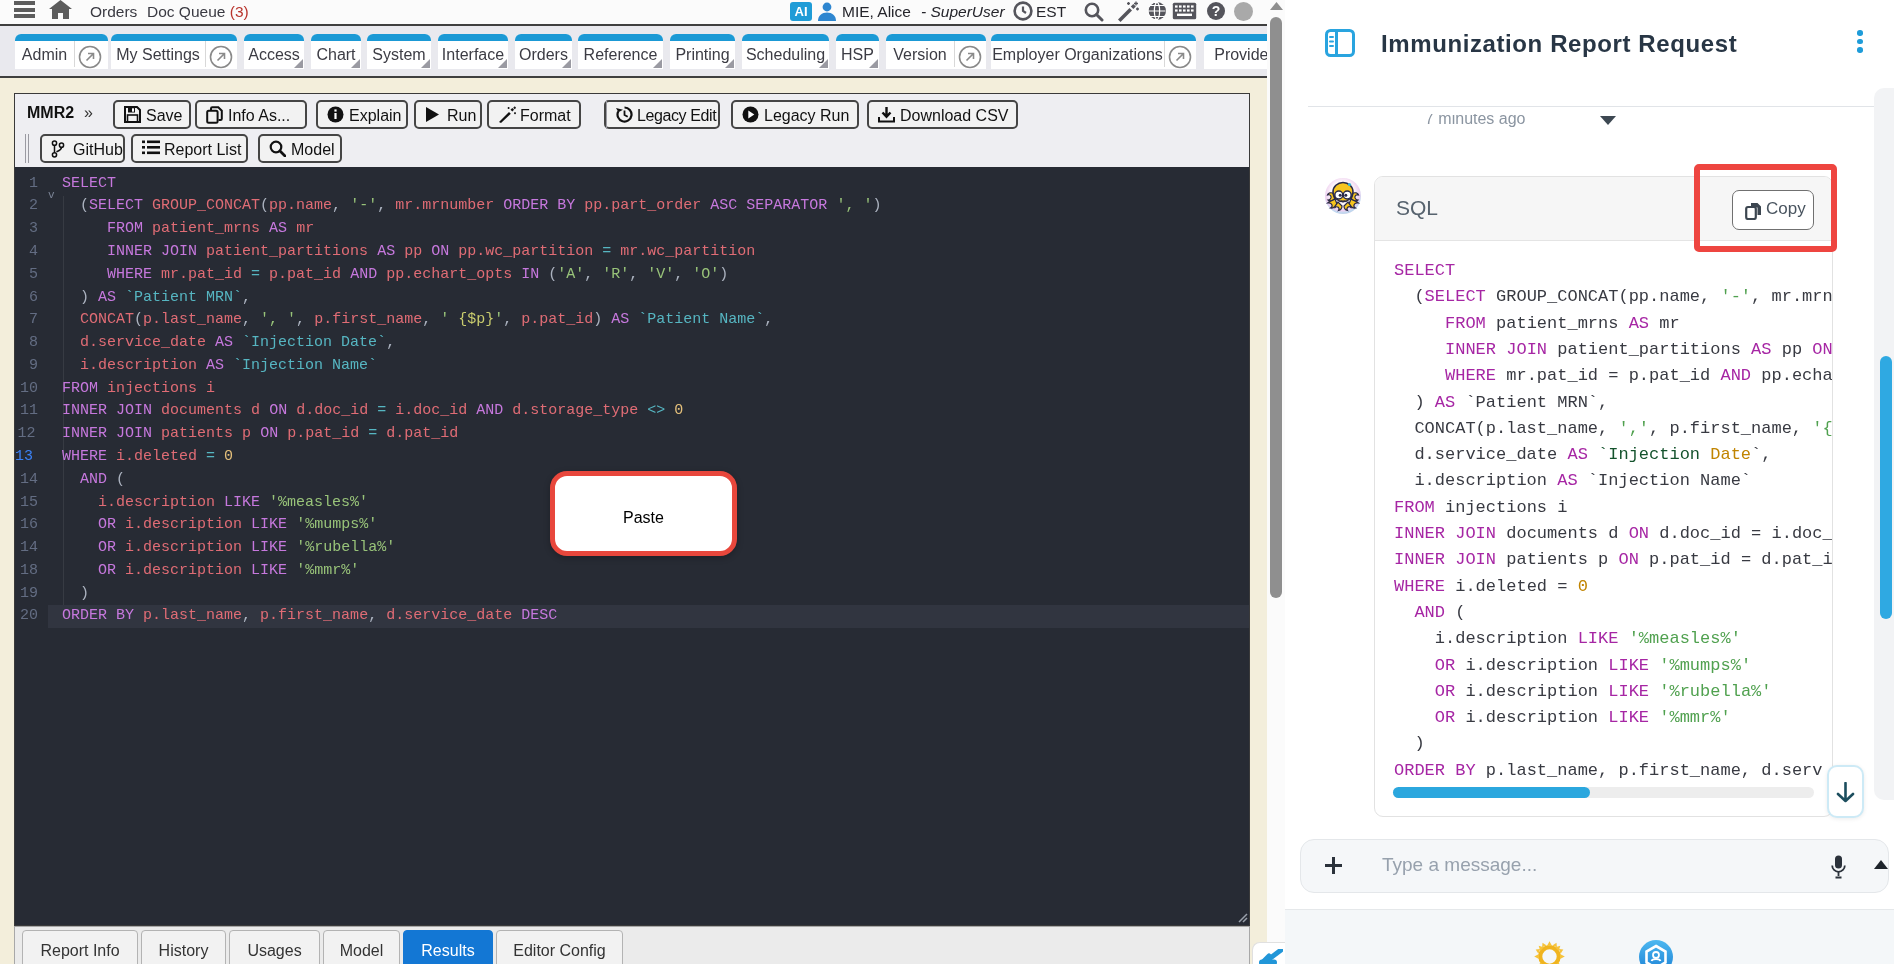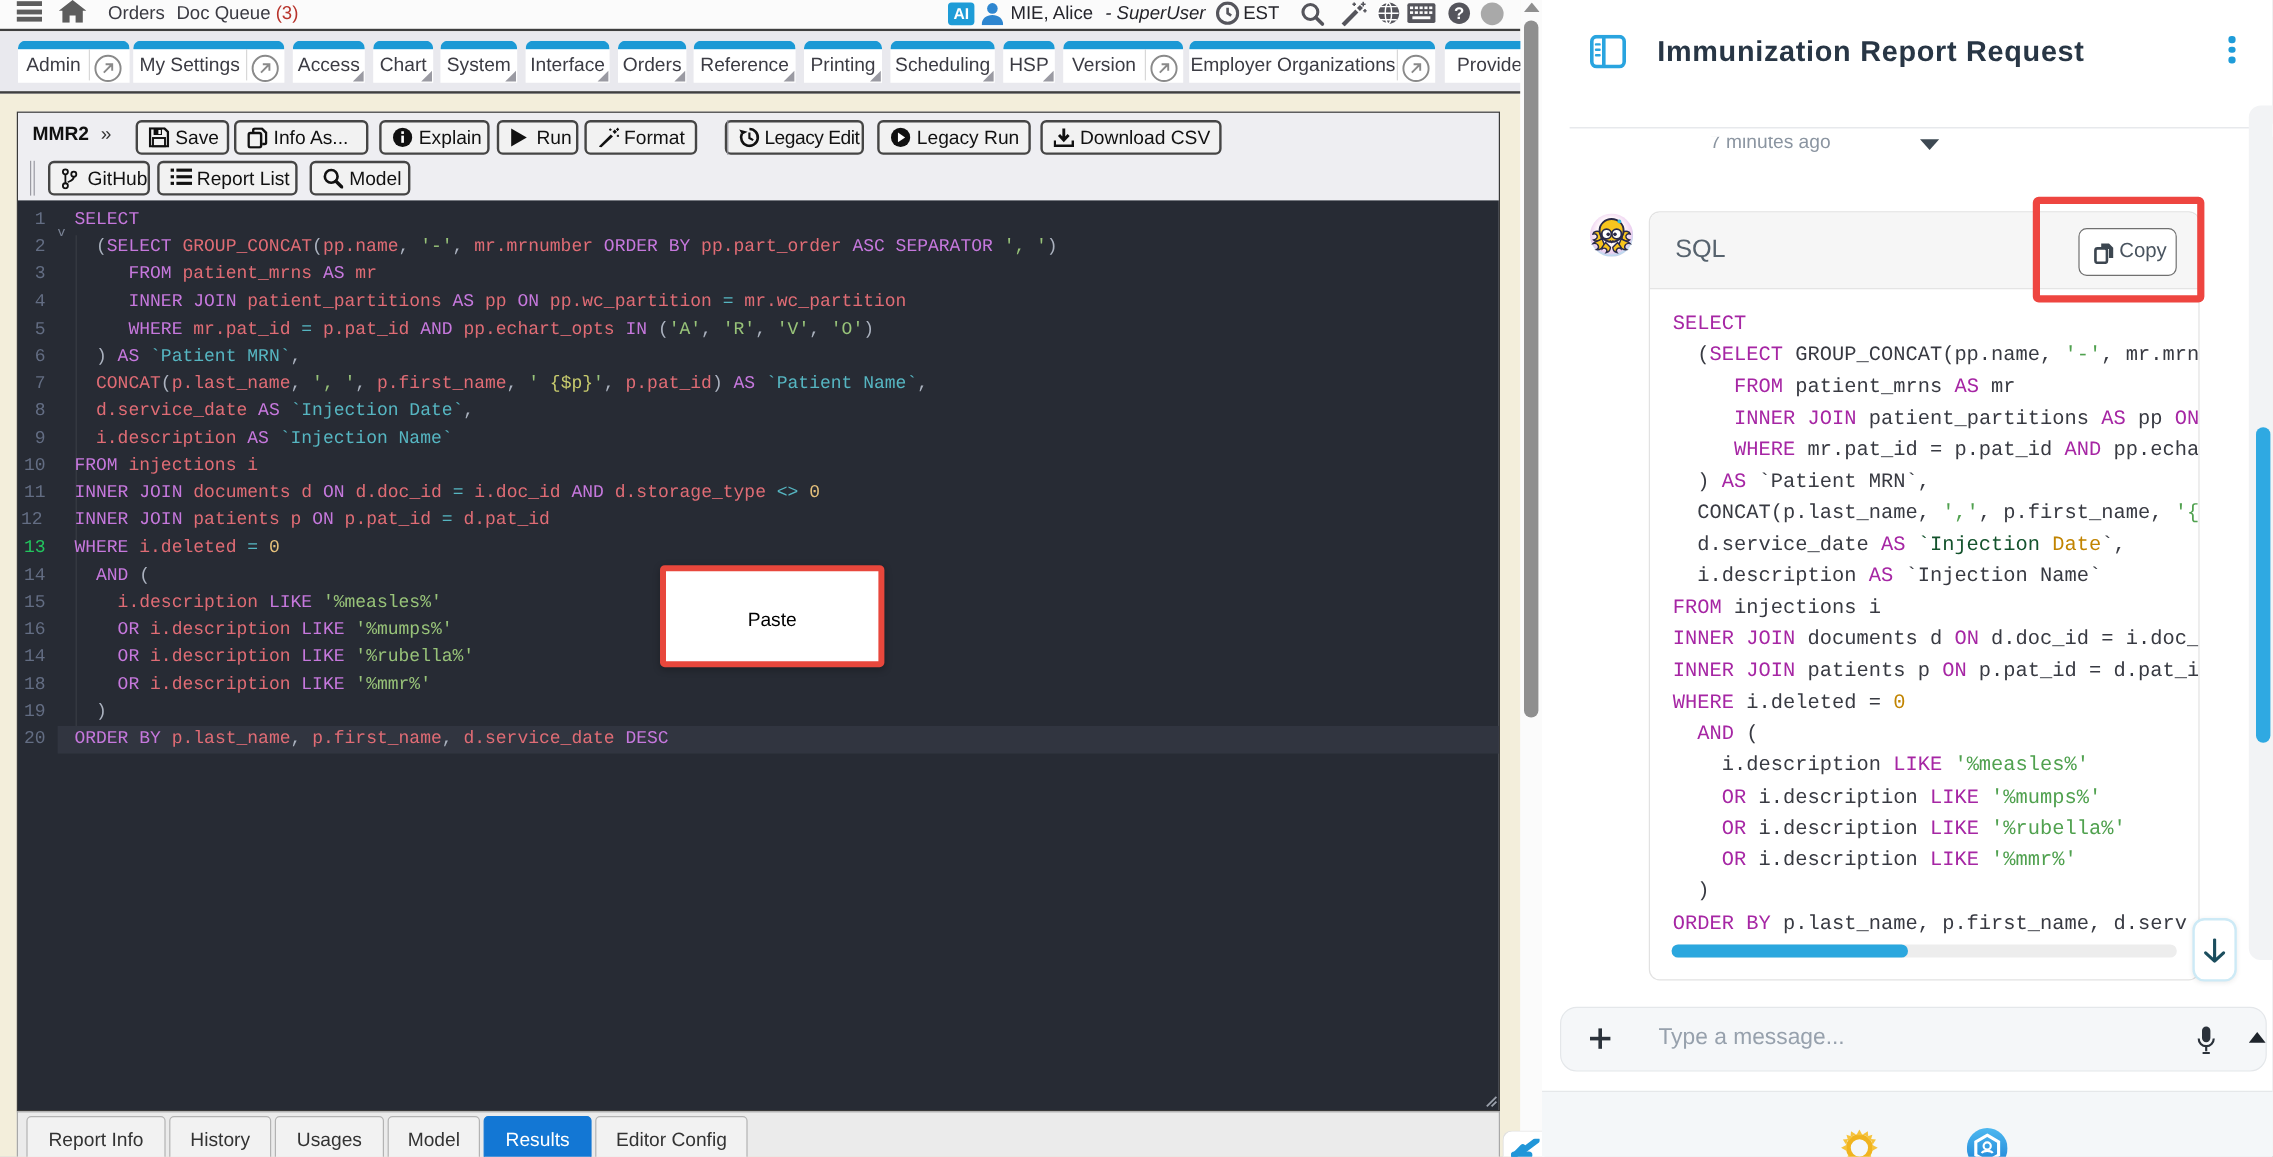--- a/index.html
+++ b/index.html
@@ -302,42 +302,42 @@
       <div style="position:absolute;left:0;width:29px;top:165.1px;text-align:right;color:#636d83;padding-right:6px;box-sizing:border-box">8</div>
       <div style="position:absolute;left:47px;top:187.8px;white-space:pre"><span style="color:#abb2bf">&nbsp;&nbsp;</span><span style="color:#e06c75">i.description</span><span style="color:#abb2bf">&nbsp;</span><span style="color:#c678dd">AS</span><span style="color:#abb2bf">&nbsp;</span><span style="color:#56b6c2">`Injection&nbsp;Name`</span></div>
       <div style="position:absolute;left:0;width:29px;top:187.8px;text-align:right;color:#636d83;padding-right:6px;box-sizing:border-box">9</div>
       <div style="position:absolute;left:47px;top:210.6px;white-space:pre"><span style="color:#c678dd">FROM</span><span style="color:#abb2bf">&nbsp;</span><span style="color:#e06c75">injections</span><span style="color:#abb2bf">&nbsp;</span><span style="color:#e06c75">i</span></div>
       <div style="position:absolute;left:0;width:29px;top:210.6px;text-align:right;color:#636d83;padding-right:6px;box-sizing:border-box">10</div>
       <div style="position:absolute;left:47px;top:233.4px;white-space:pre"><span style="color:#c678dd">INNER</span><span style="color:#abb2bf">&nbsp;</span><span style="color:#c678dd">JOIN</span><span style="color:#abb2bf">&nbsp;</span><span style="color:#e06c75">documents</span><span style="color:#abb2bf">&nbsp;</span><span style="color:#e06c75">d</span><span style="color:#abb2bf">&nbsp;</span><span style="color:#c678dd">ON</span><span style="color:#abb2bf">&nbsp;</span><span style="color:#e06c75">d.doc_id</span><span style="color:#abb2bf">&nbsp;</span><span style="color:#56b6c2">=</span><span style="color:#abb2bf">&nbsp;</span><span style="color:#e06c75">i.doc_id</span><span style="color:#abb2bf">&nbsp;</span><span style="color:#c678dd">AND</span><span style="color:#abb2bf">&nbsp;</span><span style="color:#e06c75">d.storage_type</span><span style="color:#abb2bf">&nbsp;</span><span style="color:#56b6c2">&lt;&gt;</span><span style="color:#abb2bf">&nbsp;</span><span style="color:#e5c07b">0</span></div>
       <div style="position:absolute;left:0;width:29px;top:233.4px;text-align:right;color:#636d83;padding-right:6px;box-sizing:border-box">11</div>
       <div style="position:absolute;left:47px;top:256.2px;white-space:pre"><span style="color:#c678dd">INNER</span><span style="color:#abb2bf">&nbsp;</span><span style="color:#c678dd">JOIN</span><span style="color:#abb2bf">&nbsp;</span><span style="color:#e06c75">patients</span><span style="color:#abb2bf">&nbsp;</span><span style="color:#e06c75">p</span><span style="color:#abb2bf">&nbsp;</span><span style="color:#c678dd">ON</span><span style="color:#abb2bf">&nbsp;</span><span style="color:#e06c75">p.pat_id</span><span style="color:#abb2bf">&nbsp;</span><span style="color:#56b6c2">=</span><span style="color:#abb2bf">&nbsp;</span><span style="color:#e06c75">d.pat_id</span></div>
       <div style="position:absolute;left:0;width:29px;top:256.2px;text-align:center;color:#636d83;padding-right:6px;box-sizing:border-box">12</div>
       <div style="position:absolute;left:47px;top:279.0px;white-space:pre"><span style="color:#c678dd">WHERE</span><span style="color:#abb2bf">&nbsp;</span><span style="color:#e06c75">i.deleted</span><span style="color:#abb2bf">&nbsp;</span><span style="color:#56b6c2">=</span><span style="color:#abb2bf">&nbsp;</span><span style="color:#e5c07b">0</span></div>
-      <div style="position:absolute;left:0;width:29px;top:279.0px;text-align:right;color:#22c55e;padding-right:6px;box-sizing:border-box">13</div>
+      <div style="position:absolute;left:0;width:29px;top:279.0px;text-align:left;color:#3b82f6;padding-right:6px;box-sizing:border-box">13</div>
       <div style="position:absolute;left:47px;top:301.7px;white-space:pre"><span style="color:#abb2bf">&nbsp;&nbsp;</span><span style="color:#c678dd">AND</span><span style="color:#abb2bf">&nbsp;(</span></div>
       <div style="position:absolute;left:0;width:29px;top:301.7px;text-align:right;color:#636d83;padding-right:6px;box-sizing:border-box">14</div>
       <div style="position:absolute;left:47px;top:324.5px;white-space:pre"><span style="color:#abb2bf">&nbsp;&nbsp;&nbsp;&nbsp;</span><span style="color:#e06c75">i.description</span><span style="color:#abb2bf">&nbsp;</span><span style="color:#c678dd">LIKE</span><span style="color:#abb2bf">&nbsp;</span><span style="color:#98c379">'%measles%'</span></div>
       <div style="position:absolute;left:0;width:29px;top:324.5px;text-align:right;color:#636d83;padding-right:6px;box-sizing:border-box">15</div>
       <div style="position:absolute;left:47px;top:347.3px;white-space:pre"><span style="color:#abb2bf">&nbsp;&nbsp;&nbsp;&nbsp;</span><span style="color:#c678dd">OR</span><span style="color:#abb2bf">&nbsp;</span><span style="color:#e06c75">i.description</span><span style="color:#abb2bf">&nbsp;</span><span style="color:#c678dd">LIKE</span><span style="color:#abb2bf">&nbsp;</span><span style="color:#98c379">'%mumps%'</span></div>
       <div style="position:absolute;left:0;width:29px;top:347.3px;text-align:right;color:#636d83;padding-right:6px;box-sizing:border-box">16</div>
       <div style="position:absolute;left:47px;top:370.1px;white-space:pre"><span style="color:#abb2bf">&nbsp;&nbsp;&nbsp;&nbsp;</span><span style="color:#c678dd">OR</span><span style="color:#abb2bf">&nbsp;</span><span style="color:#e06c75">i.description</span><span style="color:#abb2bf">&nbsp;</span><span style="color:#c678dd">LIKE</span><span style="color:#abb2bf">&nbsp;</span><span style="color:#98c379">'%rubella%'</span></div>
       <div style="position:absolute;left:0;width:29px;top:370.1px;text-align:right;color:#636d83;padding-right:6px;box-sizing:border-box">14</div>
       <div style="position:absolute;left:47px;top:392.9px;white-space:pre"><span style="color:#abb2bf">&nbsp;&nbsp;&nbsp;&nbsp;</span><span style="color:#c678dd">OR</span><span style="color:#abb2bf">&nbsp;</span><span style="color:#e06c75">i.description</span><span style="color:#abb2bf">&nbsp;</span><span style="color:#c678dd">LIKE</span><span style="color:#abb2bf">&nbsp;</span><span style="color:#98c379">'%mmr%'</span></div>
       <div style="position:absolute;left:0;width:29px;top:392.9px;text-align:right;color:#636d83;padding-right:6px;box-sizing:border-box">18</div>
       <div style="position:absolute;left:47px;top:415.6px;white-space:pre"><span style="color:#abb2bf">&nbsp;&nbsp;)</span></div>
       <div style="position:absolute;left:0;width:29px;top:415.6px;text-align:right;color:#636d83;padding-right:6px;box-sizing:border-box">19</div>
       <div style="position:absolute;left:47px;top:438.4px;white-space:pre"><span style="color:#c678dd">ORDER</span><span style="color:#abb2bf">&nbsp;</span><span style="color:#c678dd">BY</span><span style="color:#abb2bf">&nbsp;</span><span style="color:#e06c75">p.last_name</span><span style="color:#abb2bf">,&nbsp;</span><span style="color:#e06c75">p.first_name</span><span style="color:#abb2bf">,&nbsp;</span><span style="color:#e06c75">d.service_date</span><span style="color:#abb2bf">&nbsp;</span><span style="color:#c678dd">DESC</span></div>
       <div style="position:absolute;left:0;width:29px;top:438.4px;text-align:right;color:#636d83;padding-right:6px;box-sizing:border-box">20</div>
     <div class="abs" style="left:33px;top:17px;color:#7b8496;font-size:11px">v</div>
     <svg class="abs" style="left:1221px;top:744px" width="12" height="12" viewBox="0 0 12 12">
         <path d="M11 3L3 11M11 7l-4 4" stroke="#9aa0ab" stroke-width="1.5"></path>
       </svg>
   </div>
 
-  <div class="abs" style="left:550px;top:471px;width:187px;height:85px;background:#fff;border:5px solid #e8473c;border-radius:4px;box-shadow:0 2px 6px rgba(0,0,0,0.25)">
+  <div class="abs" style="left:550px;top:471px;width:187px;height:85px;background:#fff;border:5px solid #e8473c;border-radius:17px;box-shadow:0 2px 6px rgba(0,0,0,0.25)">
     <div class="abs" style="left:0;right:0;top:33px;text-align:center;font-size:16px;color:#000">Paste</div>
   </div>
 
   <div class="abs" style="left:14px;top:926px;width:1236px;height:38px;background:#ebebeb;border-top:1px solid #a8a8a8;border-left:1px solid #a8a8a8;border-right:1px solid #a8a8a8"></div>
   <div class="btab" style="left:22px;width:116px">Report Info</div>
     <div class="btab" style="left:141px;width:85px">History</div>
     <div class="btab" style="left:229px;width:91px">Usages</div>
     <div class="btab" style="left:323px;width:77px">Model</div>
     <div class="btab" style="left:403px;width:90px;background:#1377d4;border-color:#1377d4;color:#fff">Results</div>
     <div class="btab" style="left:496px;width:127px">Editor Config</div>

